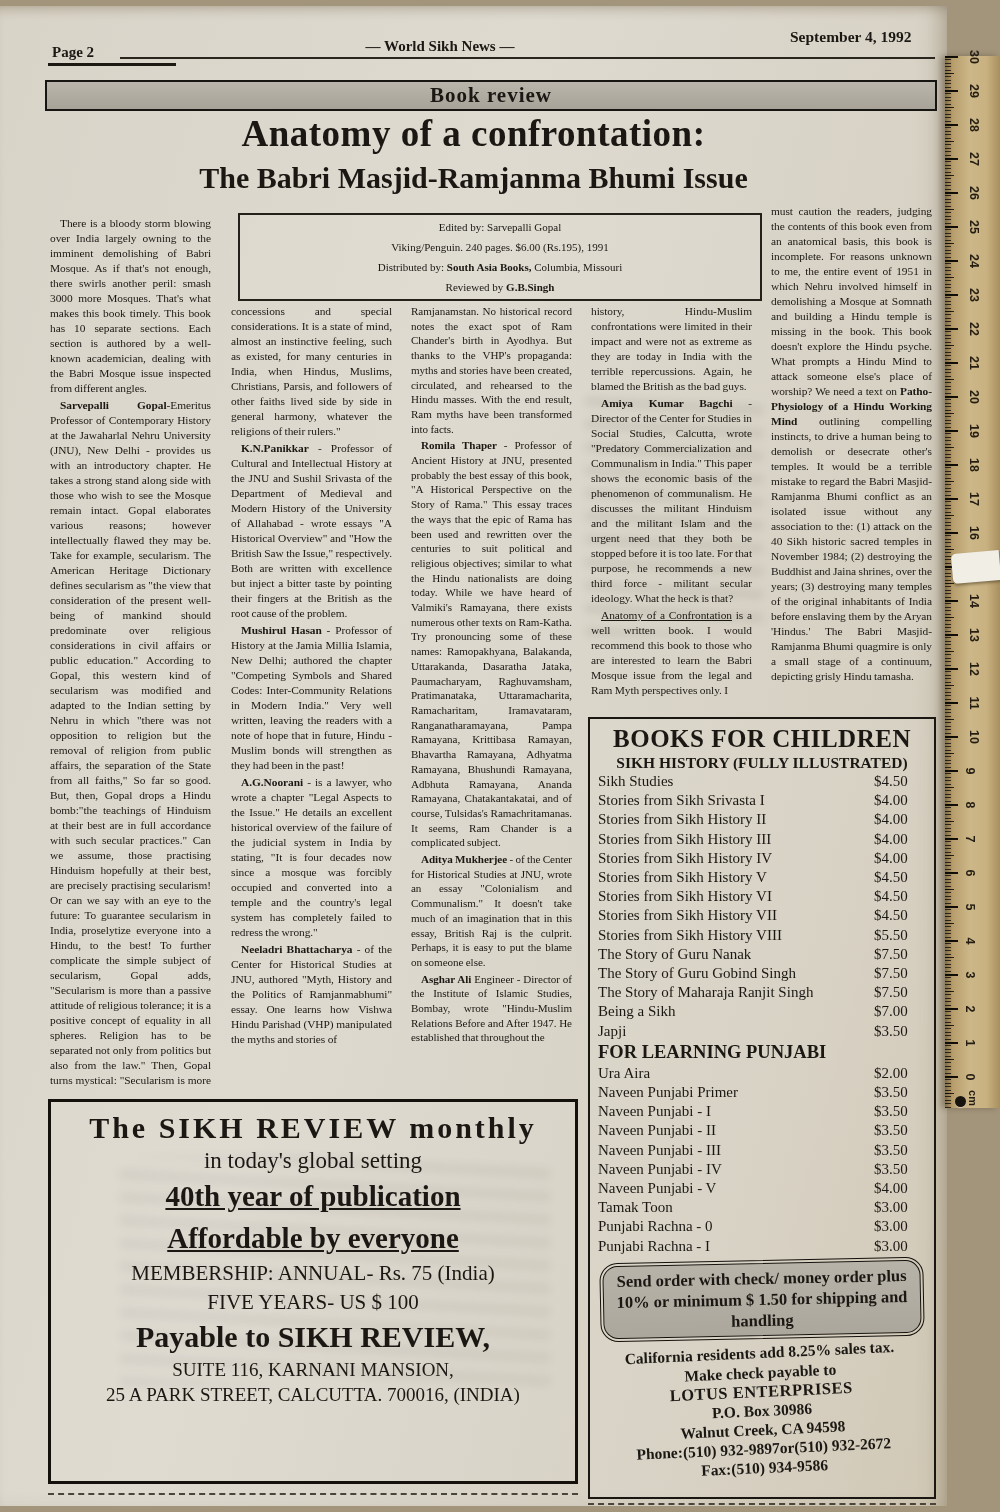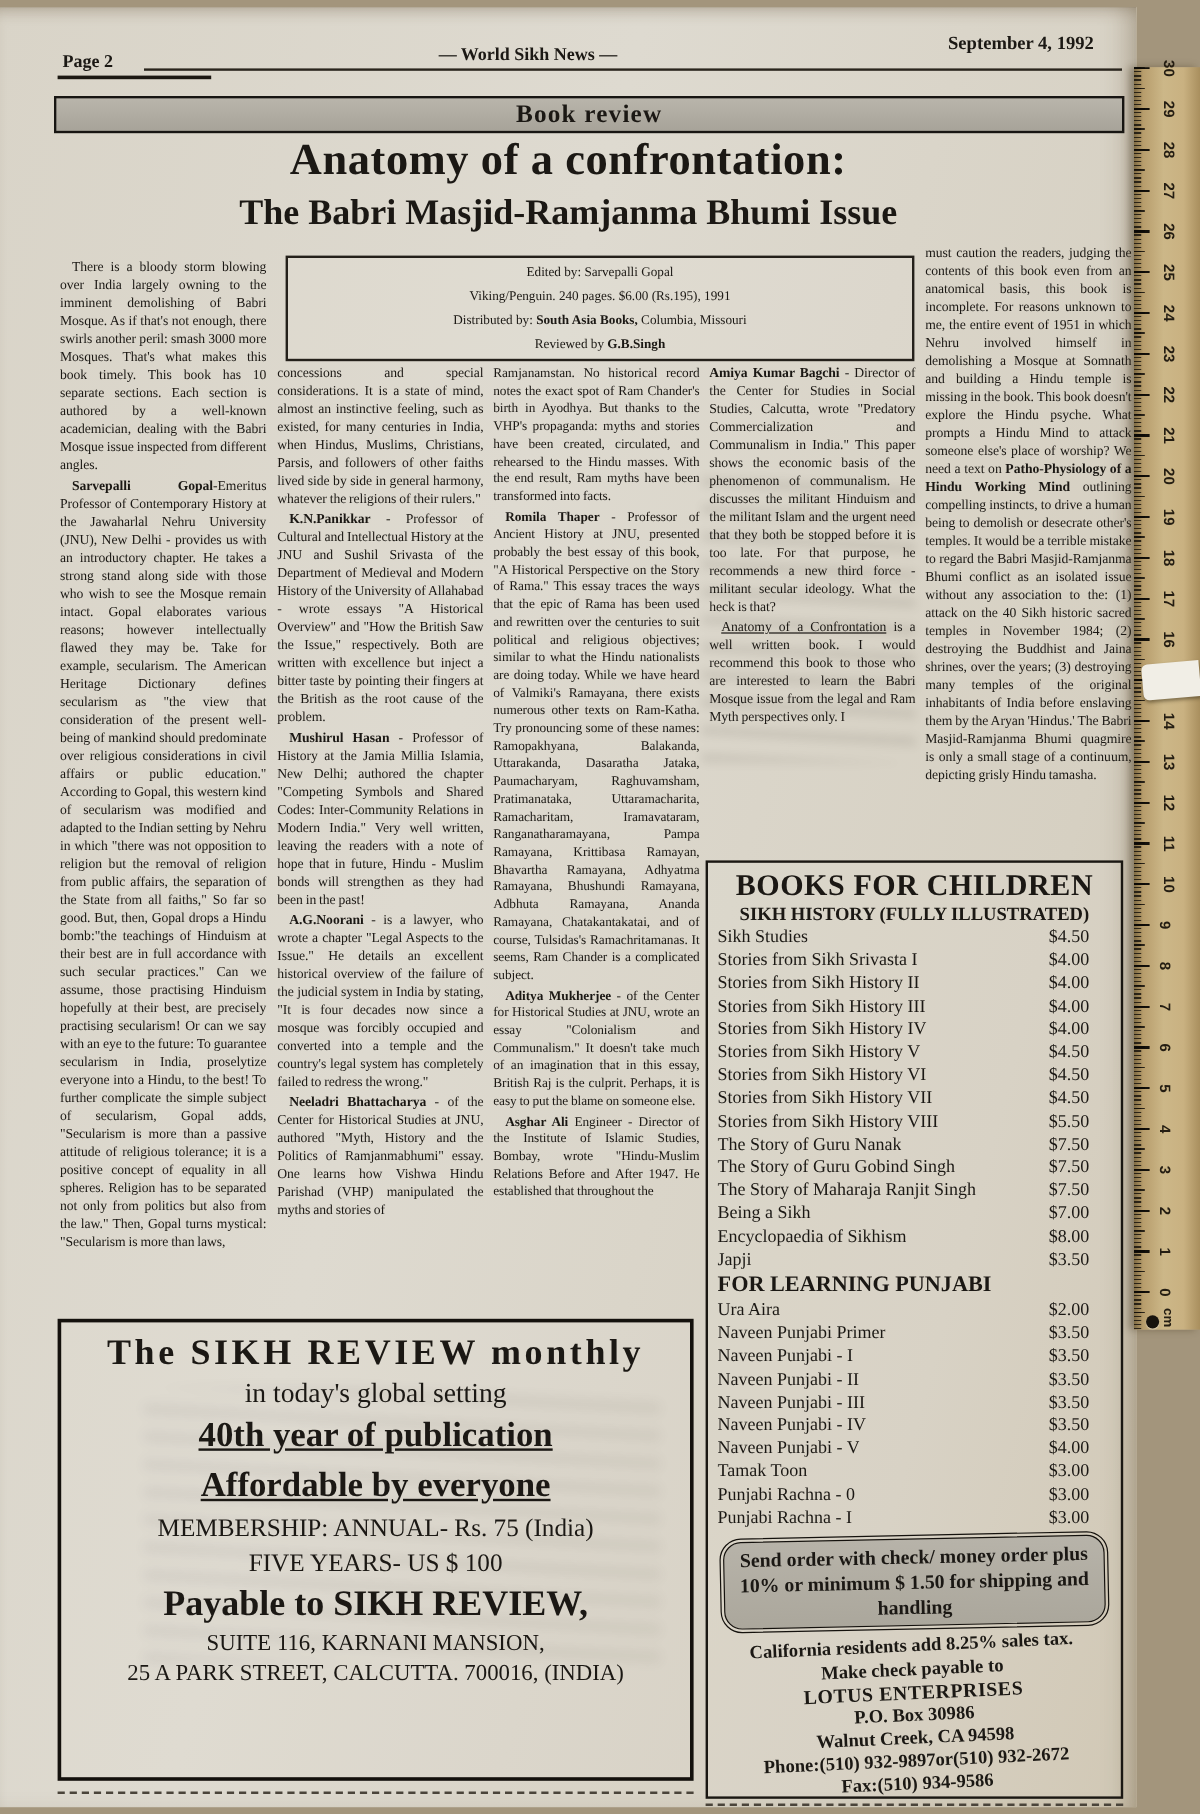--- a/index.html
+++ b/index.html
@@ -32,21 +32,21 @@
   .infobox{
     position:absolute;left:238px;top:207px;width:520px;height:82px;
     border:2px solid #24201a;text-align:center;font-size:11px;line-height:20px;padding-top:2px;
     background:rgba(255,255,255,.06);
   }
   
   .col{
     position:absolute;width:172px;overflow:hidden;
     font-size:11.4px;line-height:15px;text-align:justify;letter-spacing:-.05px;word-spacing:-.4px;
   }
-  .col p{margin:0 0 2px 0;text-indent:10px;}
+  .col p{margin:0 11px 2px 0;text-indent:10px;}
   .col p:first-child{text-indent:0;}
   .col.lede p:first-child{text-indent:10px;}
   .col1{left:50px;top:210px;height:874px;}
   .col2{left:231px;top:298px;height:792px;}
   .col3{left:411px;top:298px;height:792px;font-size:11.1px;line-height:14.7px;}
   .col4{left:591px;top:298px;height:406px;}
   .col5{left:771px;top:198px;height:514px;}
   
   .books-box{
     position:absolute;left:588px;top:711px;width:348px;height:782px;
@@ -140,20 +140,21 @@
       <p><b>A.G.Noorani</b> - is a lawyer, who wrote a chapter "Legal Aspects to the Issue." He details an excellent historical overview of the failure of the judicial system in India by stating, "It is four decades now since a mosque was forcibly occupied and converted into a temple and the country's legal system has completely failed to redress the wrong."</p>
       <p><b>Neeladri Bhattacharya</b> - of the Center for Historical Studies at JNU, authored "Myth, History and the Politics of Ramjanmabhumi" essay. One learns how Vishwa Hindu Parishad (VHP) manipulated the myths and stories of</p>
     </div>
   <div class="col col3">
       <p>Ramjanamstan. No historical record notes the exact spot of Ram Chander's birth in Ayodhya. But thanks to the VHP's propaganda: myths and stories have been created, circulated, and rehearsed to the Hindu masses. With the end result, Ram myths have been transformed into facts.</p>
       <p><b>Romila Thaper</b> - Professor of Ancient History at JNU, presented probably the best essay of this book, "A Historical Perspective on the Story of Rama." This essay traces the ways that the epic of Rama has been used and rewritten over the centuries to suit political and religious objectives; similar to what the Hindu nationalists are doing today. While we have heard of Valmiki's Ramayana, there exists numerous other texts on Ram-Katha. Try pronouncing some of these names: Ramopakhyana, Balakanda, Uttarakanda, Dasaratha Jataka, Paumacharyam, Raghuvamsham, Pratimanataka, Uttaramacharita, Ramacharitam, Iramavataram, Ranganatharamayana, Pampa Ramayana, Krittibasa Ramayan, Bhavartha Ramayana, Adhyatma Ramayana, Bhushundi Ramayana, Adbhuta Ramayana, Ananda Ramayana, Chatakantakatai, and of course, Tulsidas's Ramachritamanas. It seems, Ram Chander is a complicated subject.</p>
       <p><b>Aditya Mukherjee</b> - of the Center for Historical Studies at JNU, wrote an essay "Colonialism and Communalism." It doesn't take much of an imagination that in this essay, British Raj is the culprit. Perhaps, it is easy to put the blame on someone else.</p>
       <p><b>Asghar Ali</b> Engineer - Director of the Institute of Islamic Studies, Bombay, wrote "Hindu-Muslim Relations Before and After 1947. He established that throughout the</p>
     </div>
   <div class="col col4">
+      <p>history, Hindu-Muslim confrontations were limited in their impact and were not as extreme as they are today in India with the terrible repercussions. Again, he blamed the British as the bad guys.</p>
       <p><b>Amiya Kumar Bagchi</b> - Director of the Center for Studies in Social Studies, Calcutta, wrote "Predatory Commercialization and Communalism in India." This paper shows the economic basis of the phenomenon of communalism. He discusses the militant Hinduism and the militant Islam and the urgent need that they both be stopped before it is too late. For that purpose, he recommends a new third force - militant secular ideology. What the heck is that?</p>
       <p><u>Anatomy of a Confrontation</u> is a well written book. I would recommend this book to those who are interested to learn the Babri Mosque issue from the legal and Ram Myth perspectives only. I</p>
     </div>
   <div class="col col5">
       <p>must caution the readers, judging the contents of this book even from an anatomical basis, this book is incomplete. For reasons unknown to me, the entire event of 1951 in which Nehru involved himself in demolishing a Mosque at Somnath and building a Hindu temple is missing in the book. This book doesn't explore the Hindu psyche. What prompts a Hindu Mind to attack someone else's place of worship? We need a text on <b>Patho-Physiology of a Hindu Working Mind</b> outlining compelling instincts, to drive a human being to demolish or desecrate other's temples. It would be a terrible mistake to regard the Babri Masjid-Ramjanma Bhumi conflict as an isolated issue without any association to the: (1) attack on the 40 Sikh historic sacred temples in November 1984; (2) destroying the Buddhist and Jaina shrines, over the years; (3) destroying many temples of the original inhabitants of India before enslaving them by the Aryan 'Hindus.' The Babri Masjid-Ramjanma Bhumi quagmire is only a small stage of a continuum, depicting grisly Hindu tamasha.</p>
     </div>
 
   <div class="books-box">
     <div class="books-title">BOOKS FOR CHILDREN</div>
     <div class="books-sub">SIKH HISTORY (FULLY ILLUSTRATED)</div>
@@ -202,24 +203,20 @@
           <span class="bt">The Story of Guru Gobind Singh</span>
           <span class="bp">$7.50</span>
         </div>
         <div class="book-row">
           <span class="bt">The Story of Maharaja Ranjit Singh</span>
           <span class="bp">$7.50</span>
         </div>
         <div class="book-row">
           <span class="bt">Being a Sikh</span>
           <span class="bp">$7.00</span>
-        </div>
-        <div class="book-row">
-          <span class="bt">Encyclopaedia of Sikhism</span>
-          <span class="bp">$8.00</span>
         </div>
         <div class="book-row">
           <span class="bt">Japji</span>
           <span class="bp">$3.50</span>
         </div>
       </div>
     <div class="books-sec2">FOR LEARNING PUNJABI</div>
     <div id="book-list-2">
         <div class="book-row">
           <span class="bt">Ura Aira</span>

